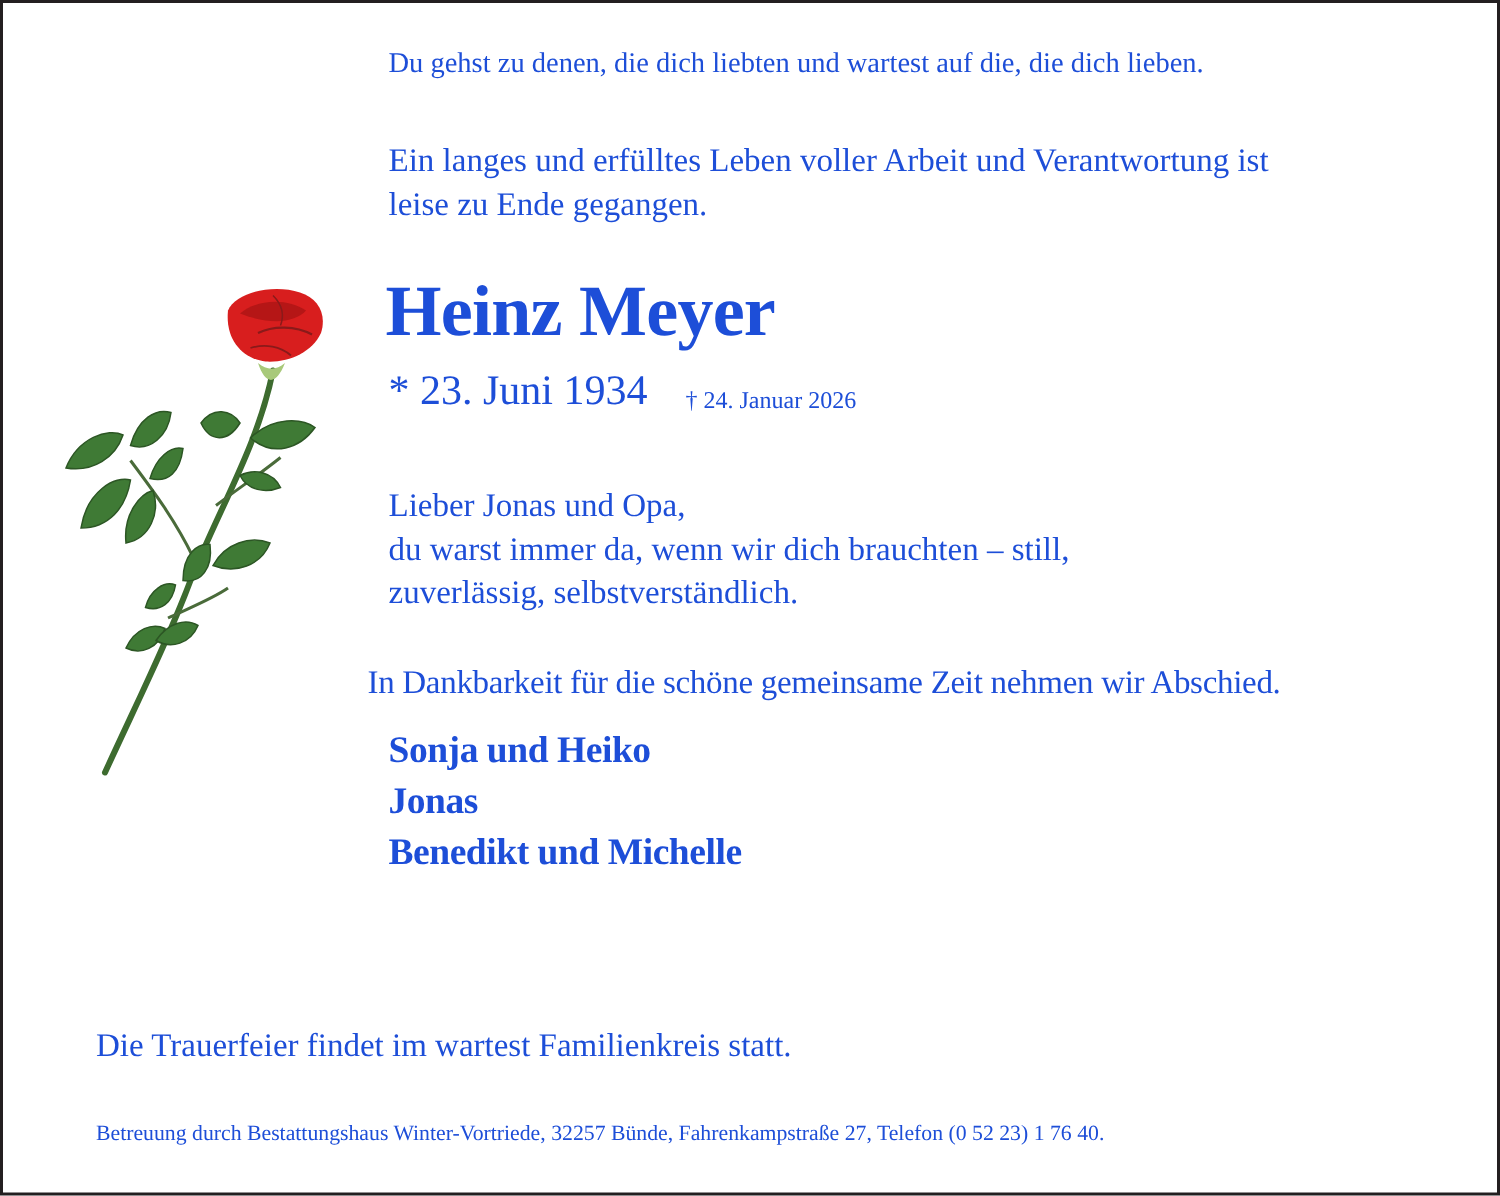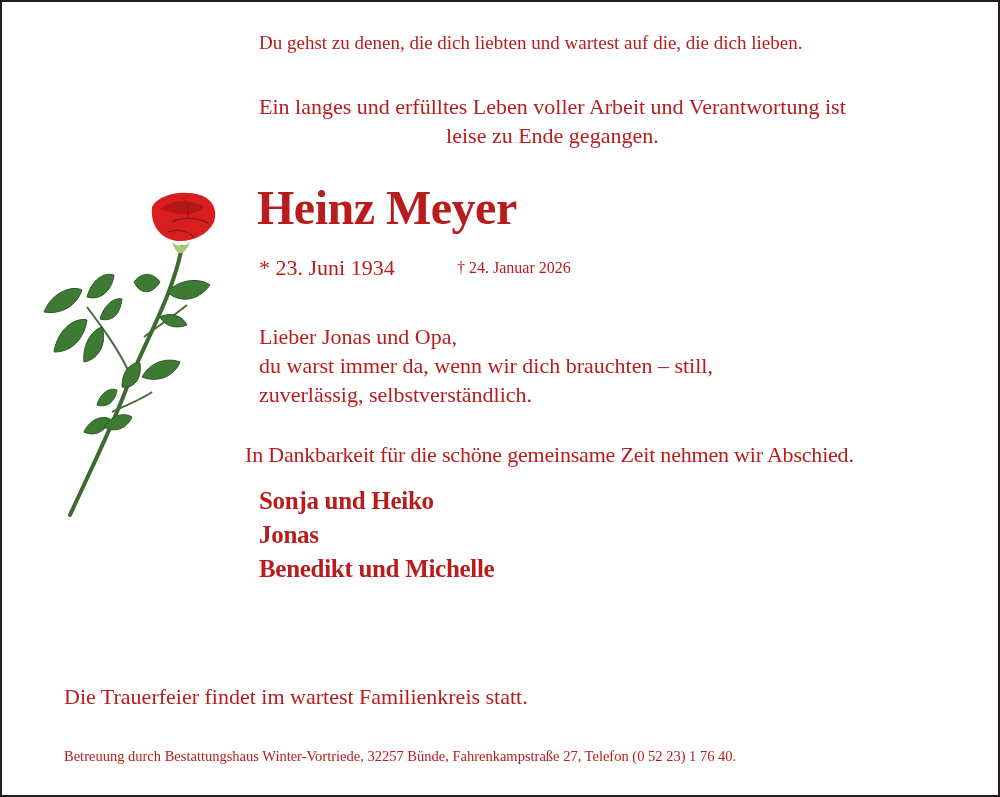--- a/index.html
+++ b/index.html
@@ -1,26 +1,26 @@
 <!DOCTYPE html>
 <html><head>
   <meta charset="utf-8">
   <style>
     html, body { margin: 0; padding: 0; background: #ffffff; }
     body { width: 1000px; height: 797px; position: relative; overflow: hidden; }
     .frame {
       position: absolute; left: 0; top: 0; width: 1000px; height: 797px;
       box-sizing: border-box; border: 2px solid #231f20; background: #fff;
     }
-    .serif { font-family: "Liberation Serif", "DejaVu Serif", serif; color: #b91c1c; }
+    .serif { font-family: "Liberation Serif", "DejaVu Serif", serif; color: #1d4ed8; }
     .abs { position: absolute; white-space: nowrap; }
     .motto { left: 257px; top: 30px; font-size: 19px; }
-    .intro { left: 257px; top: 90px; font-size: 22px; line-height: 29px; text-align: center; }
+    .intro { left: 257px; top: 90px; font-size: 22px; line-height: 29px; }
     .name { left: 255px; top: 178px; font-size: 48px; font-weight: bold; letter-spacing: -0.5px; }
-    .birth { left: 257px; top: 253px; font-size: 22px; }
+    .birth { left: 257px; top: 243px; font-size: 28px; }
     .death { left: 455px; top: 257px; font-size: 16px; }
     .letter { left: 257px; top: 320px; font-size: 22px; line-height: 29px; }
     .thanks { left: 243px; top: 440px; font-size: 22px; letter-spacing: -0.2px; }
     .mourners { left: 257px; top: 482px; font-size: 25px; font-weight: bold; line-height: 34px; letter-spacing: -0.3px; }
     .address { left: 62px; top: 618px; font-size: 22px; }
     .ceremony { left: 62px; top: 682px; font-size: 22px; }
     .funeral-home { left: 62px; top: 746px; font-size: 14.5px; }
     .line { display: block; }
     .rose { position: absolute; left: 30px; top: 185px; width: 200px; height: 340px; }
   </style>

